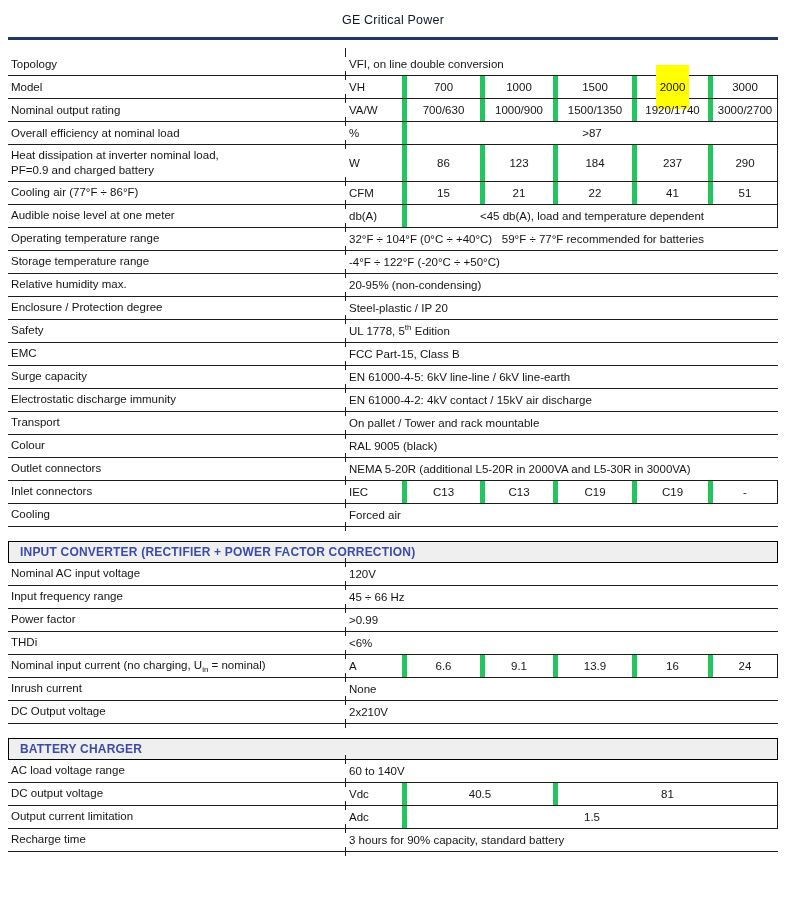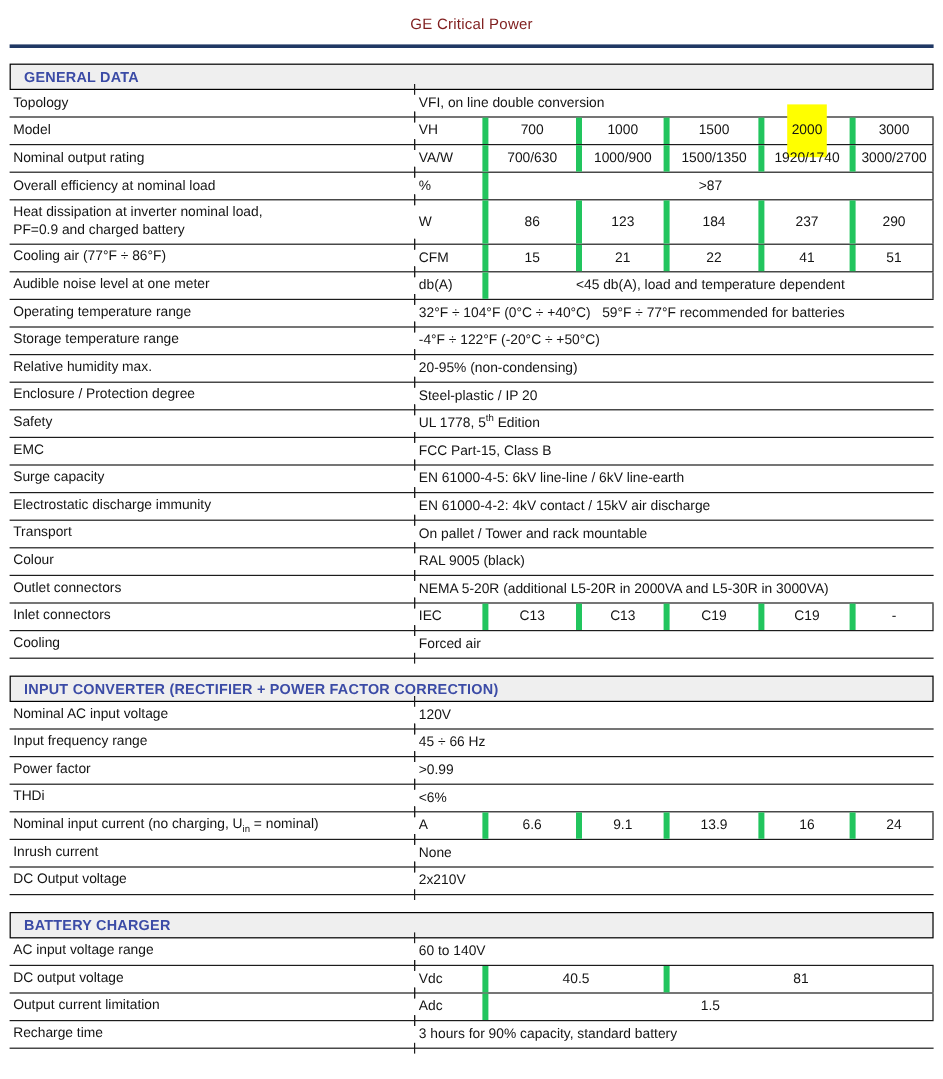--- a/index.html
+++ b/index.html
@@ -8,21 +8,21 @@
   body {
     width: 786px;
     min-height: 899px;
     font-family: "Liberation Sans", sans-serif;
     color: #141414;
   }
   .doc { padding: 11px 8px 6px 8px; }
 
   .title {
     text-align: center;
-    color: #7f1d1d;
+    color: #0f172a;
     font-size: 12.5px;
     letter-spacing: 0.2px;
     margin: 2px 0 10px 0;
   }
   .top-rule {
     height: 3px;
     background: #203864;
     margin-bottom: 13px;
   }
 
@@ -88,23 +88,20 @@
   sub { font-size: 8px; vertical-align: sub; line-height: 0; }
 </style>
 </head>
 <body>
 
 <div class="doc">
   <div class="title">GE Critical Power</div>
   <div class="top-rule"></div>
   <div id="sections">
       <div class="section">
-        <div class="sec-header">
-          <span>GENERAL DATA</span>
-        </div>
         <div class="row">
           <div class="lbl">
             <div class="txt"><span>Topology</span></div>
           </div>
           <div class="cell wide">
             <div class="txt"><span>VFI, on line double conversion</span></div>
           </div>
         </div>
         <div class="row">
           <div class="lbl">
@@ -415,21 +412,21 @@
             <div class="txt"><span>2x210V</span></div>
           </div>
         </div>
       </div>
       <div class="section">
         <div class="sec-header">
           <span>BATTERY CHARGER</span>
         </div>
         <div class="row">
           <div class="lbl">
-            <div class="txt"><span>AC input voltage range</span></div>
+            <div class="txt"><span>AC load voltage range</span></div>
           </div>
           <div class="cell wide">
             <div class="txt"><span>60 to 140V</span></div>
           </div>
         </div>
         <div class="row">
           <div class="lbl">
             <div class="txt"><span>DC output voltage</span></div>
           </div>
           <div class="cell unit" style="width: 57px;">

